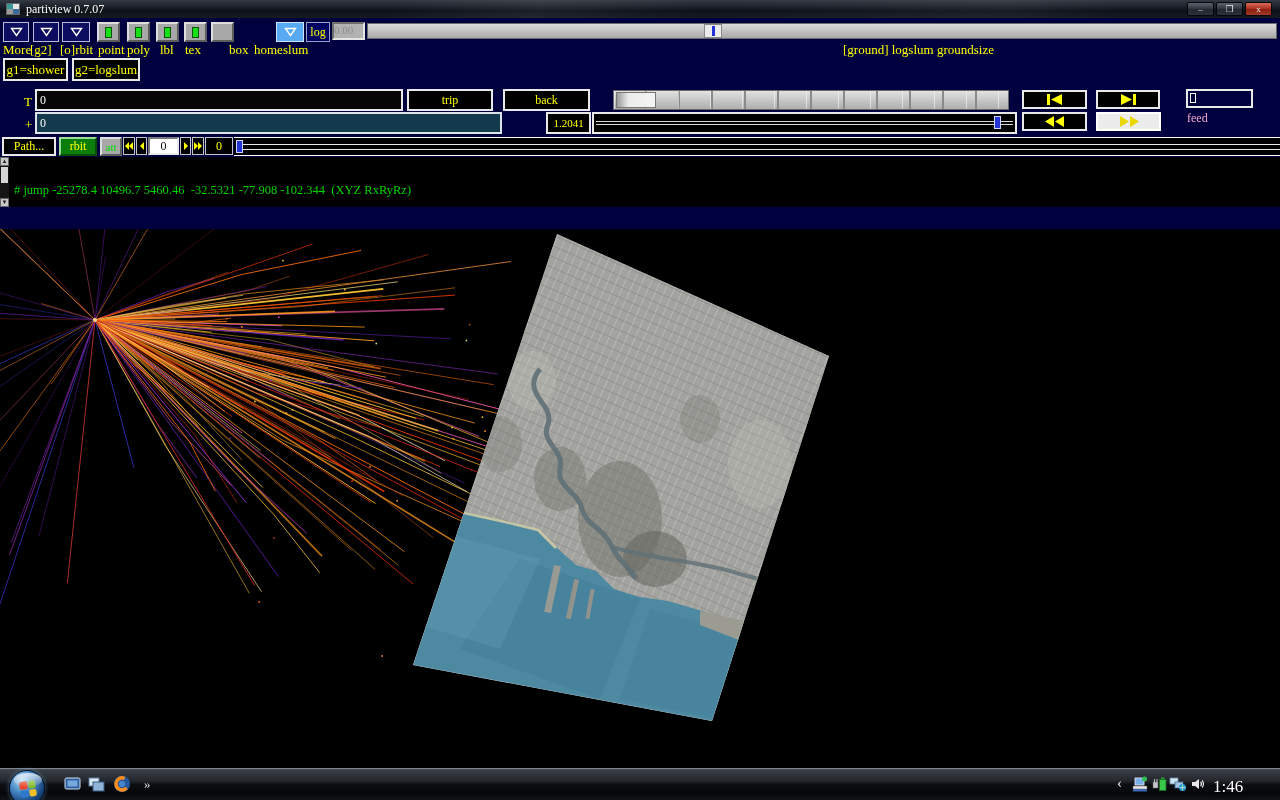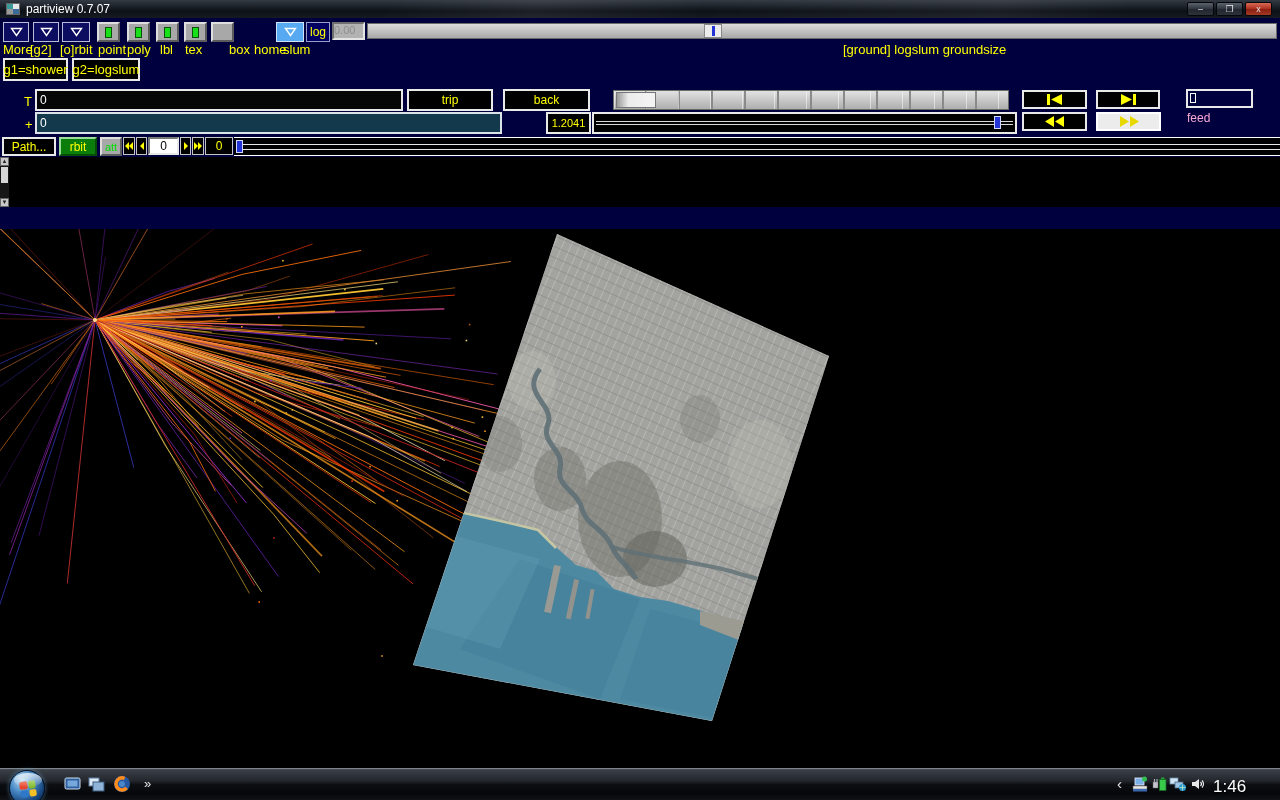--- a/index.html
+++ b/index.html
@@ -1,18 +1,18 @@
 <!DOCTYPE html>
 <html><head>
 <meta charset="utf-8">
 <style>
   html,body{margin:0;padding:0;background:#000;}
   *{box-sizing:border-box;}
   .screen{position:relative;width:1280px;height:800px;overflow:hidden;background:#000;
-          font-family:Liberation Sans, sans-serif;-webkit-font-smoothing:antialiased;}
+          font-family:Liberation Serif, serif;-webkit-font-smoothing:antialiased;}
   .abs{position:absolute;}
   
   .titlebar{left:0;top:0;width:1280px;height:18px;
     background:linear-gradient(180deg,#343a43 0%,#1b2029 38%,#0d1117 62%,#161b22 100%);}
   .titlebar .streak{left:0;top:0;width:1280px;height:18px;
     background:linear-gradient(115deg,rgba(255,255,255,0) 30%,rgba(255,255,255,.06) 42%,rgba(255,255,255,0) 55%,rgba(255,255,255,.05) 78%,rgba(255,255,255,0) 88%);}
   .apptitle{left:26px;top:2px;font-size:12px;color:#fff;}
   .winbtn{top:2px;width:27px;height:14px;border:1px solid #05070a;border-radius:2px;
     background:linear-gradient(180deg,#5b626c,#343a43 45%,#23282f 55%,#2c323a);
     color:#e8e8e8;font-size:9px;line-height:12px;text-align:center;}
@@ -239,20 +239,25 @@
     <div class="abs pathslider" style="left:234px;top:119px;width:1046px;height:19px">
       <div class="groove"></div>
       <div class="bluethumb" style="left:2px;top:2px"></div>
     </div>
 
     <div class="console abs">
       <div class="sbar">
         <div class="sbtn" style="top:0">▲</div>
         <div class="sthumb"></div>
         <div class="sbtn" style="bottom:0">▼</div>
+      </div>
+      <div class="txt" id="console-txt" style="color: rgb(0, 212, 0);">
+        <div># jump -25278.4 10496.7 5460.46  -32.5321 -77.908 -102.344  (XYZ RxRyRz)</div>
+        
+        
       </div>
     </div>
 
   </div>
 
   <div class="abs viewport">
     <svg width="1280" height="539" viewBox="0 0 1280 539">
       <g id="rays">
           <path d="M95,91L217.2,136.2L254.9,144.1" stroke="#9030d0" stroke-width="0.9" opacity="0.8619022002676502" fill="none"></path>
           <path d="M95,91L375.5,274.5" stroke="#ffc832" stroke-width="0.9" opacity="0.9689083623234183" fill="none"></path>

